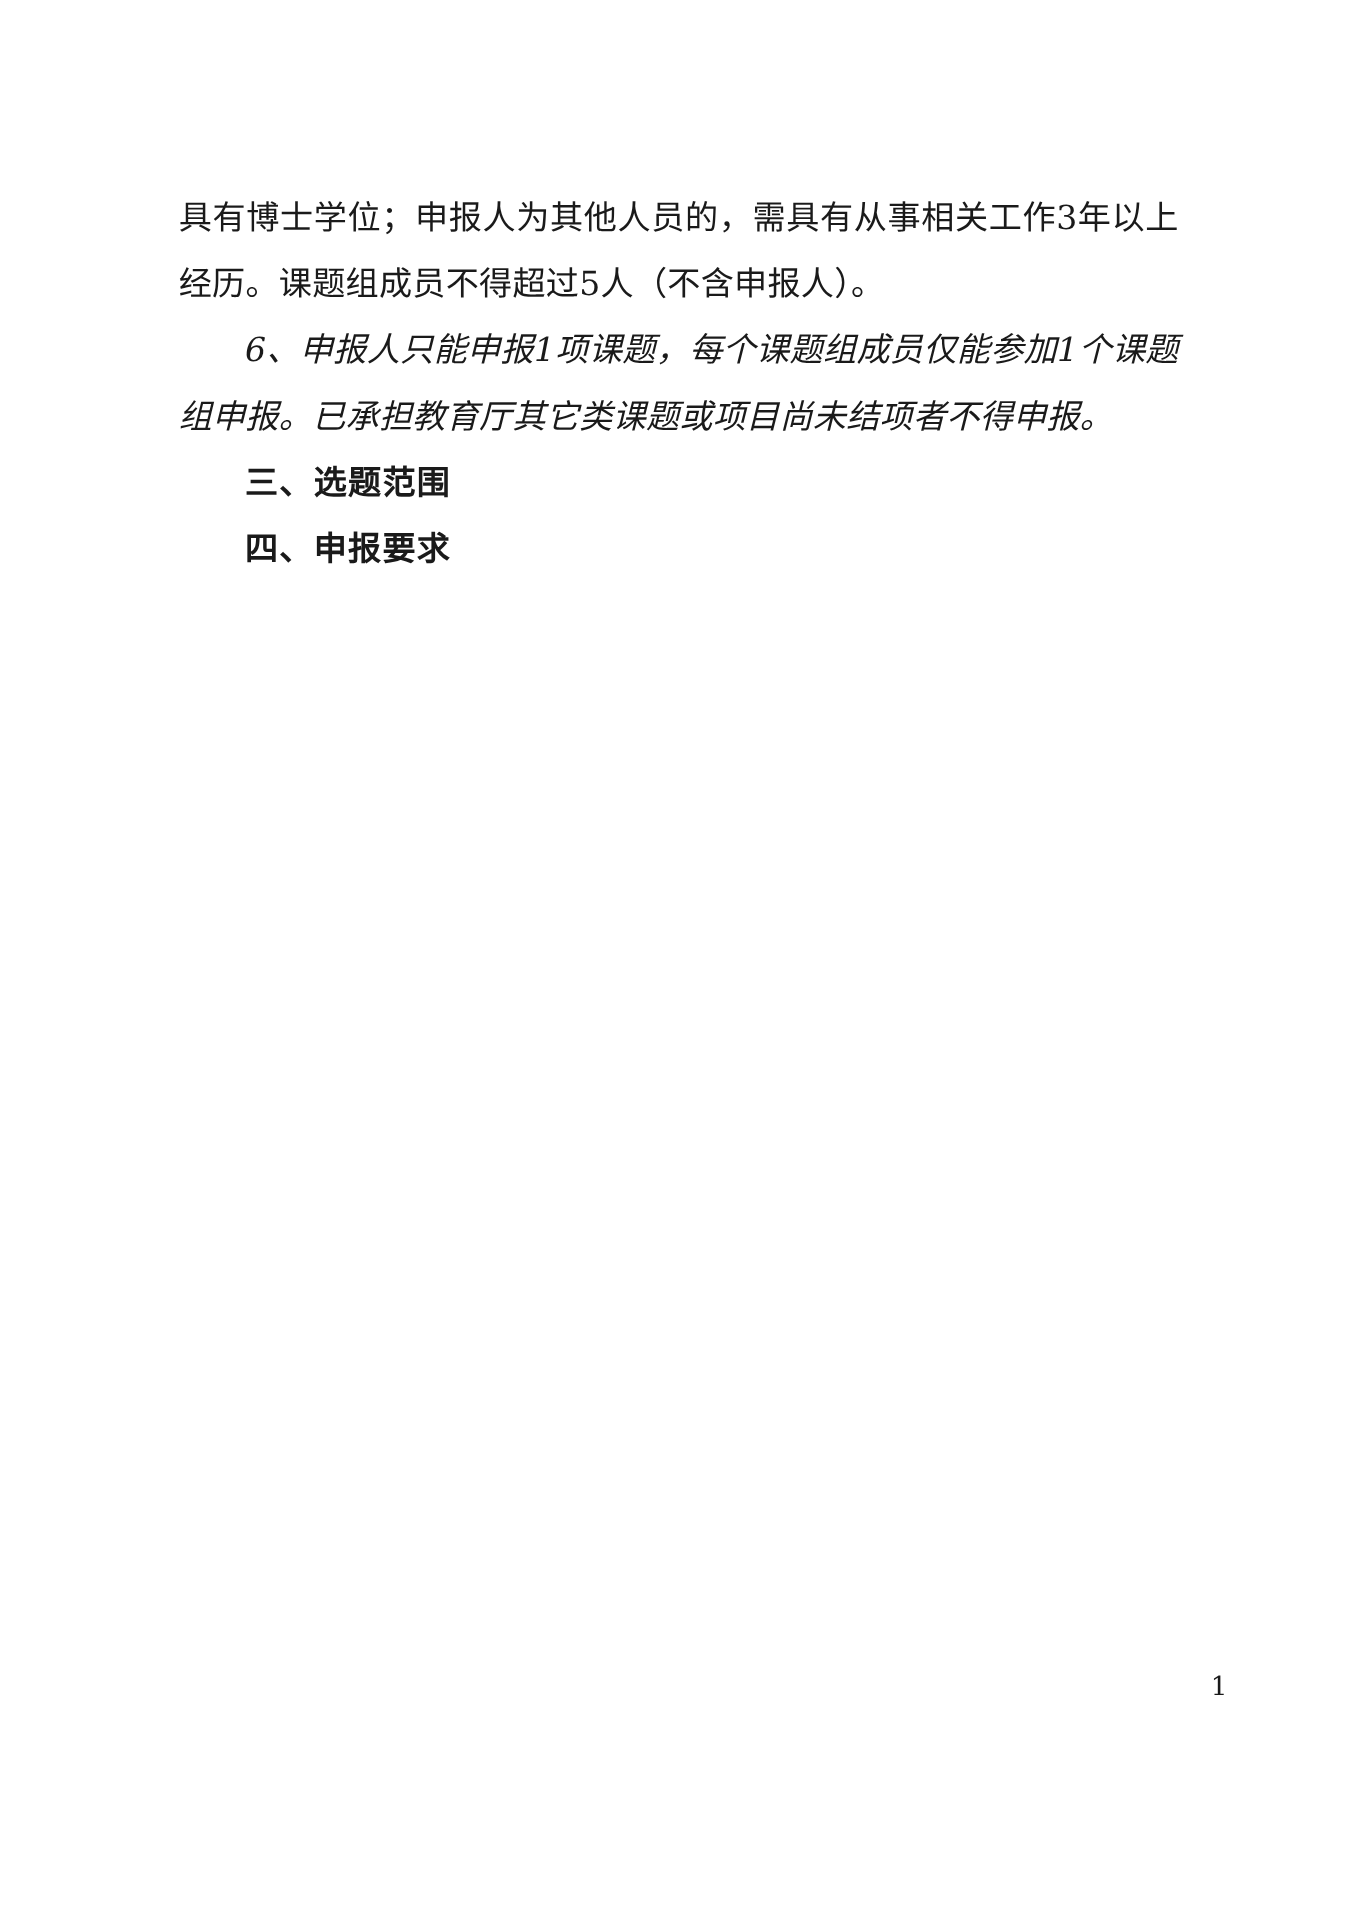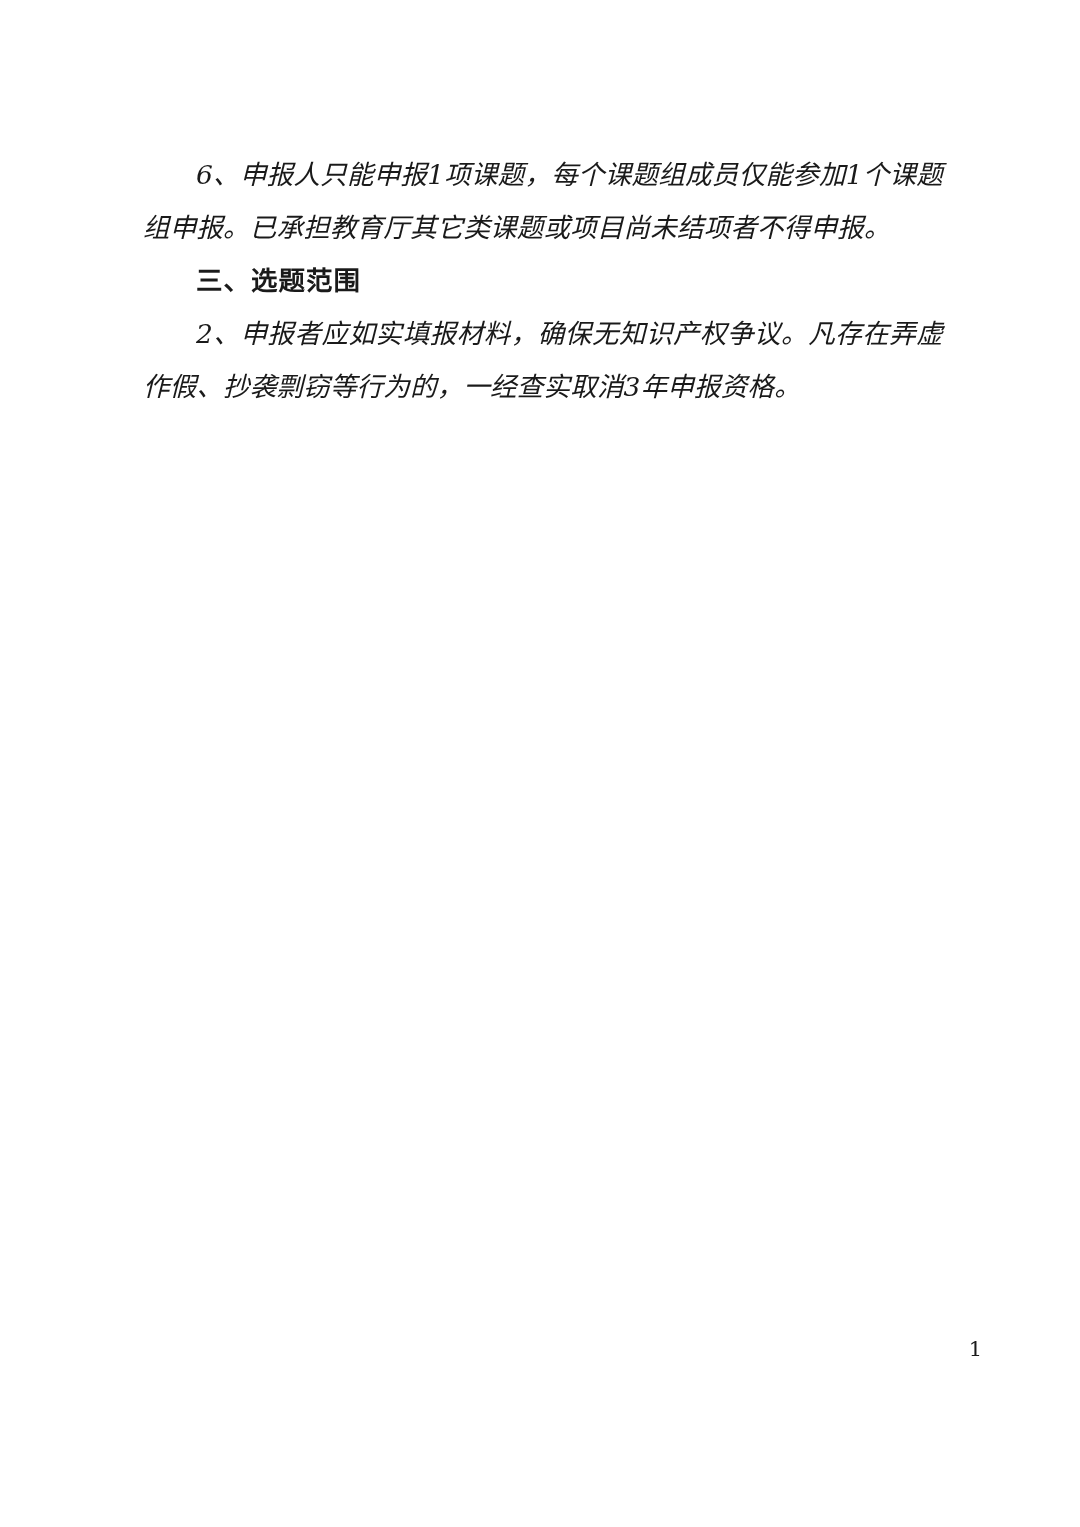--- a/index.html
+++ b/index.html
@@ -50,28 +50,29 @@
     color: #1a1a1a;
   }
 </style>
 </head>
 <body>
 
 <div class="page">
 
   <div class="body-area">
 
+    <p class="plain">具有博士学位；申报人为其他人员的，需具有从事相关工作3年以上经历。课题组成员不得超过5人（不含申报人）。</p>
 
     <p class="indent">6、申报人只能申报1项课题，每个课题组成员仅能参加1个课题组申报。已承担教育厅其它类课题或项目尚未结项者不得申报。</p>
 
     <p class="heading">三、选题范围</p>
 
 
+    <p class="heading">四、申报要求</p>
 
 
-    <p class="indent">2、申报者应如实填报材料，确保无知识产权争议。凡存在弄虚作假、抄袭剽窃等行为的，一经查实取消3年申报资格。</p>
 
 
   </div>
 
   <div class="page-number">1</div>
 
 </div>
 
 </body></html>

